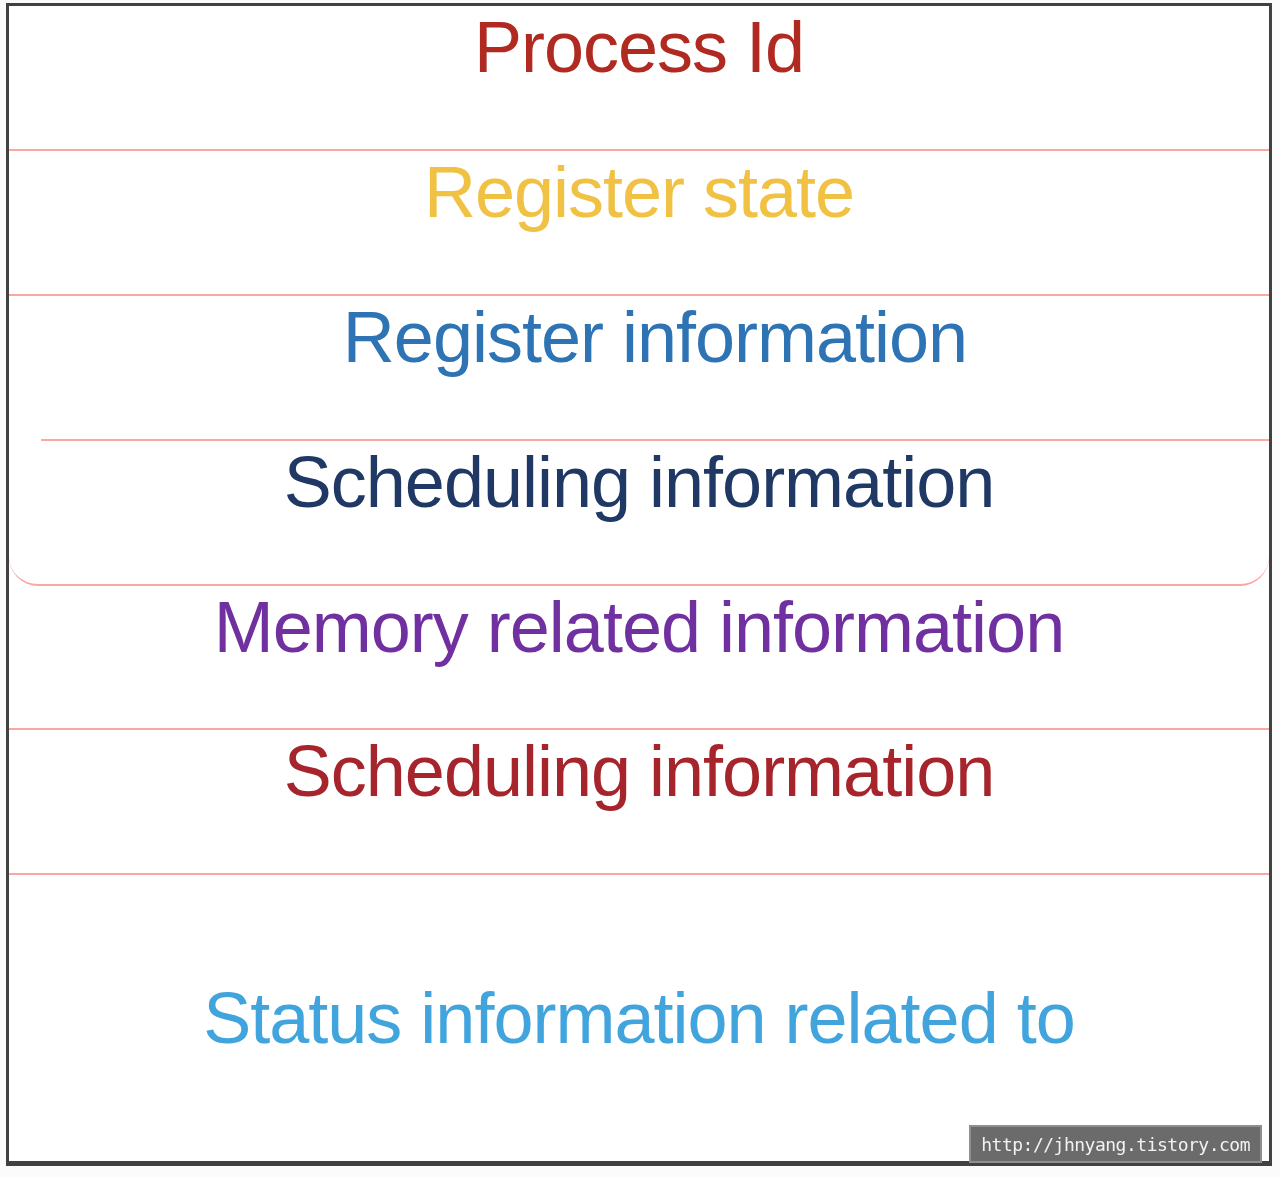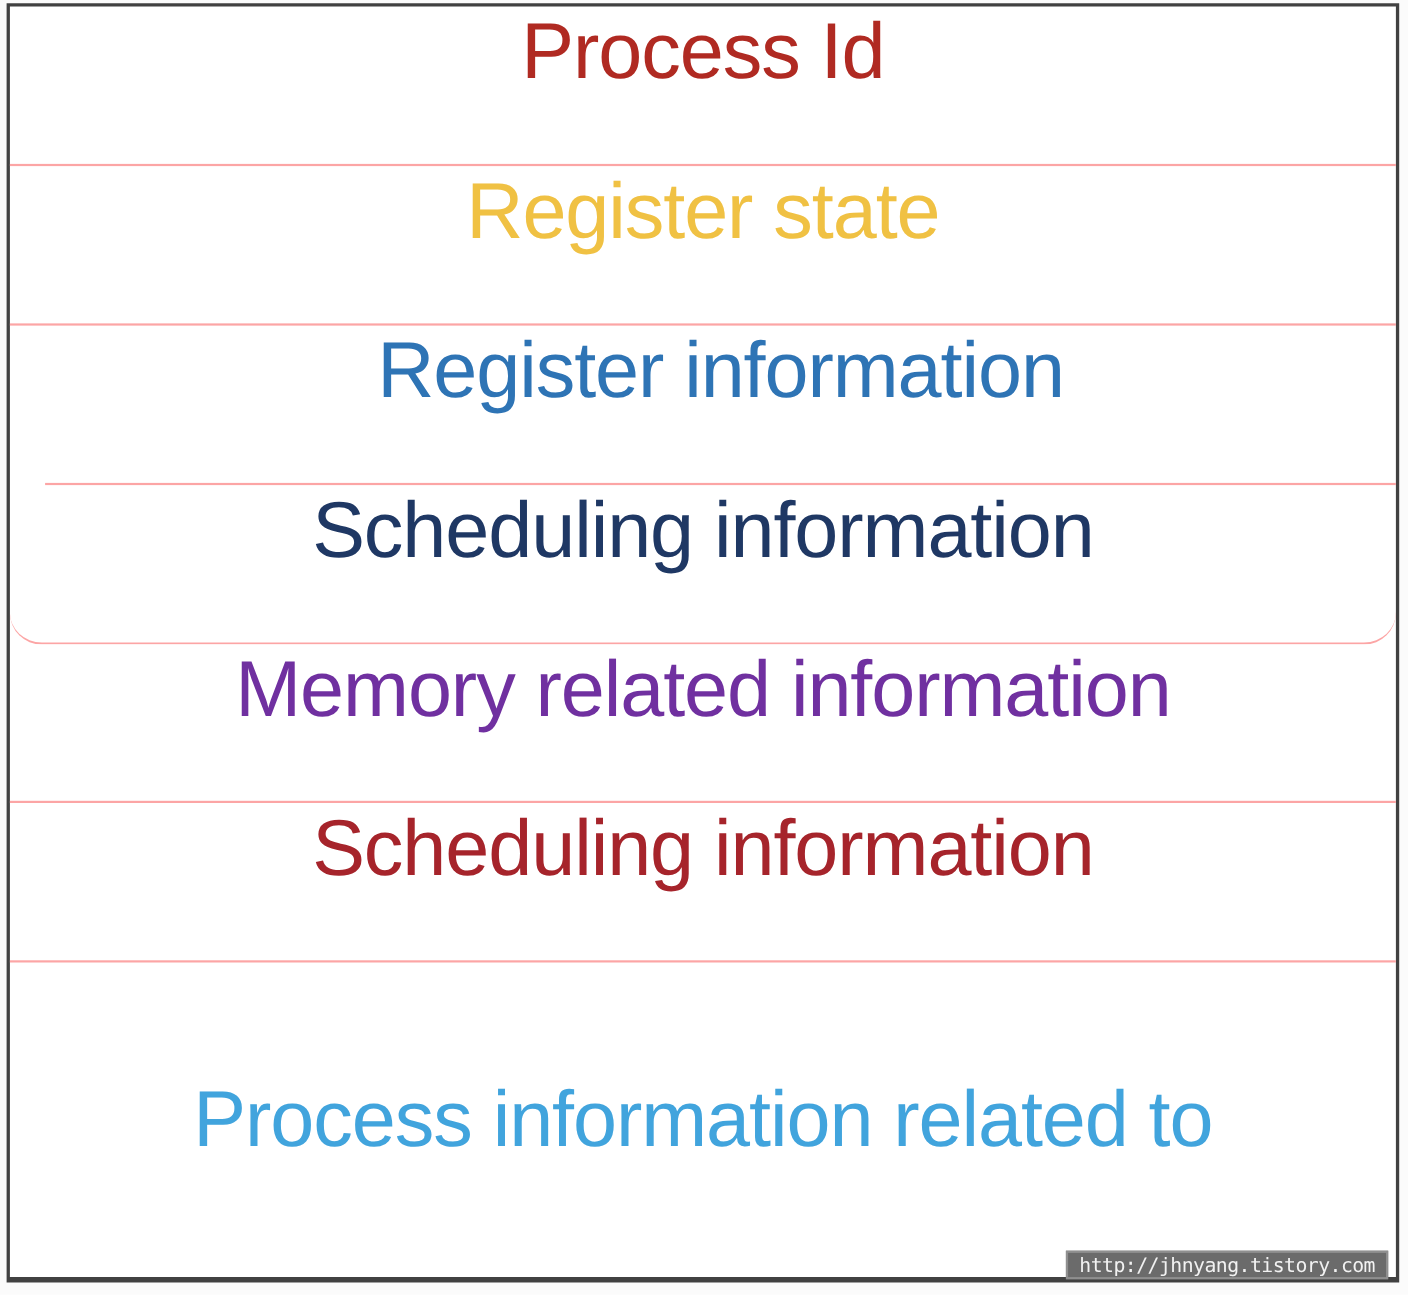--- a/index.html
+++ b/index.html
@@ -47,21 +47,21 @@
     flex: 1;
     display: flex;
     align-items: center;
     justify-content: center;
   }
   .watermark {
     position: absolute;
     right: 18px;
     bottom: 14px;
     box-sizing: border-box;
-    height: 26px;
+    height: 38px;
     padding: 7px 10px 6px 10px;
     border: 2px solid #8f8f8f;
     display: flex;
     align-items: center;
     font-family: "DejaVu Sans Mono", monospace;
     font-size: 18px;
     letter-spacing: -0.5px;
   }
 </style>
 </head>
@@ -80,17 +80,17 @@
   <div class="row" style="color: rgb(31, 56, 100); border-radius: 29px;">
     <span>Scheduling information</span>
   </div>
   <div class="row" style="color: rgb(112, 48, 160);">
     <span>Memory related information</span>
   </div>
   <div class="row" style="color: rgb(166, 36, 43);">
     <span>Scheduling information</span>
   </div>
   <div class="row double" style="color: rgb(65, 164, 221);">
-    <div class="line">Process information related to</div>
+    <div class="line">Status information related to</div>
   </div>
 </div>
 
 <div class="watermark" style="color: rgb(242, 242, 242); background: rgb(107, 107, 107);">http://jhnyang.tistory.com</div>
 
 </body></html>

